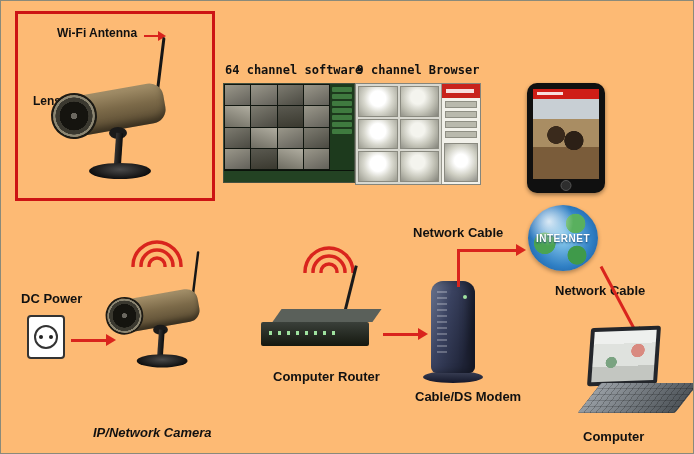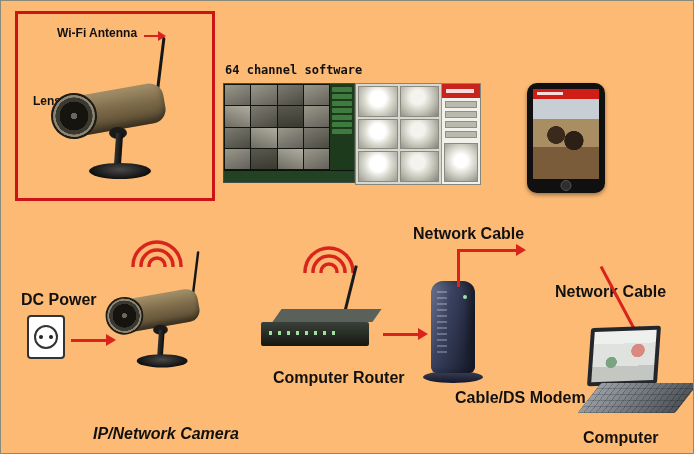--- a/index.html
+++ b/index.html
@@ -1,21 +1,21 @@
 <!DOCTYPE html>
 <html><head>
 <meta charset="utf-8">
 <style>
   html,body { margin:0; padding:0; background:#fff; }
   .stage { position:relative; width:694px; height:454px; background:#fdba74;
            border:1px solid #8a8a7a; box-sizing:border-box; overflow:hidden;
            font-family:"Liberation Sans", sans-serif; }
 
   
-  .lbl { position:absolute; font-weight:bold; font-size:16px; color:#111; white-space:nowrap; }
+  .lbl { position:absolute; font-weight:bold; font-size:13px; color:#111; white-space:nowrap; }
   .lbl.small { font-size:12px; }
   .lbl.mono { font-family:"DejaVu Sans Mono", monospace; font-size:12px; text-align:center; }
 
   
   .arrow { position:absolute; height:3px; background:#d9241d; }
   .arrow::after { content:""; position:absolute; right:-9px; top:-5px; width:0; height:0;
                   border-left:10px solid #d9241d; border-top:6px solid transparent; border-bottom:6px solid transparent; }
   .arrow.sm { height:2px; }
   .arrow.sm::after { right:-7px; top:-4px; border-left:8px solid #d9241d; border-top:5px solid transparent; border-bottom:5px solid transparent; }
   .arrow.black { background:#1c1c1c; }
@@ -195,20 +195,21 @@
         <span></span>
         <span></span>
         <span></span>
         <span></span>
         <span></span>
       </div>
     </div>
     <div class="sw-bottom"></div>
   </div>
 
+  <div class="lbl mono" style="left:352px; top:62px; width:130px;">9 channel Browser</div>
   <div class="browser-panel">
     <div class="br-grid">
       <div class="br-cell"></div>
       <div class="br-cell"></div>
       <div class="br-cell"></div>
       <div class="br-cell"></div>
       <div class="br-cell"></div>
       <div class="br-cell"></div>
     </div>
     <div class="br-side">
@@ -267,26 +268,29 @@
     <div class="router-front"></div>
   </div>
   <div class="lbl" style="left:272px; top:368px;">Computer Router</div>
 
   <div class="arrow" style="left:382px; top:332px; width:36px;"></div>
 
   <div class="modem">
     <div class="modem-base"></div>
     <div class="modem-body"></div>
   </div>
-  <div class="lbl" style="left:414px; top:388px;margin-left:40px;">Cable/DS Modem</div>
+  <div class="lbl" style="left:414px; top:388px;">Cable/DS Modem</div>
 
   <div class="lbl" style="left:412px; top:224px;">Network Cable</div>
   <div class="vline" style="left:456px; top:250px; height:36px;"></div>
   <div class="arrow" style="left:456px; top:248px; width:60px;"></div>
 
+  <div class="globe">
+    <span>INTERNET</span>
+  </div>
 
   <div class="lbl" style="left:554px; top:282px;">Network Cable</div>
   <div class="arrow" style="left:600px; top:264px; width:72px; transform:rotate(62deg); transform-origin:left center;"></div>
 
   <div class="laptop">
     <div class="lap-screen">
       <div class="lap-img"></div>
     </div>
     <div class="lap-base"></div>
   </div>

